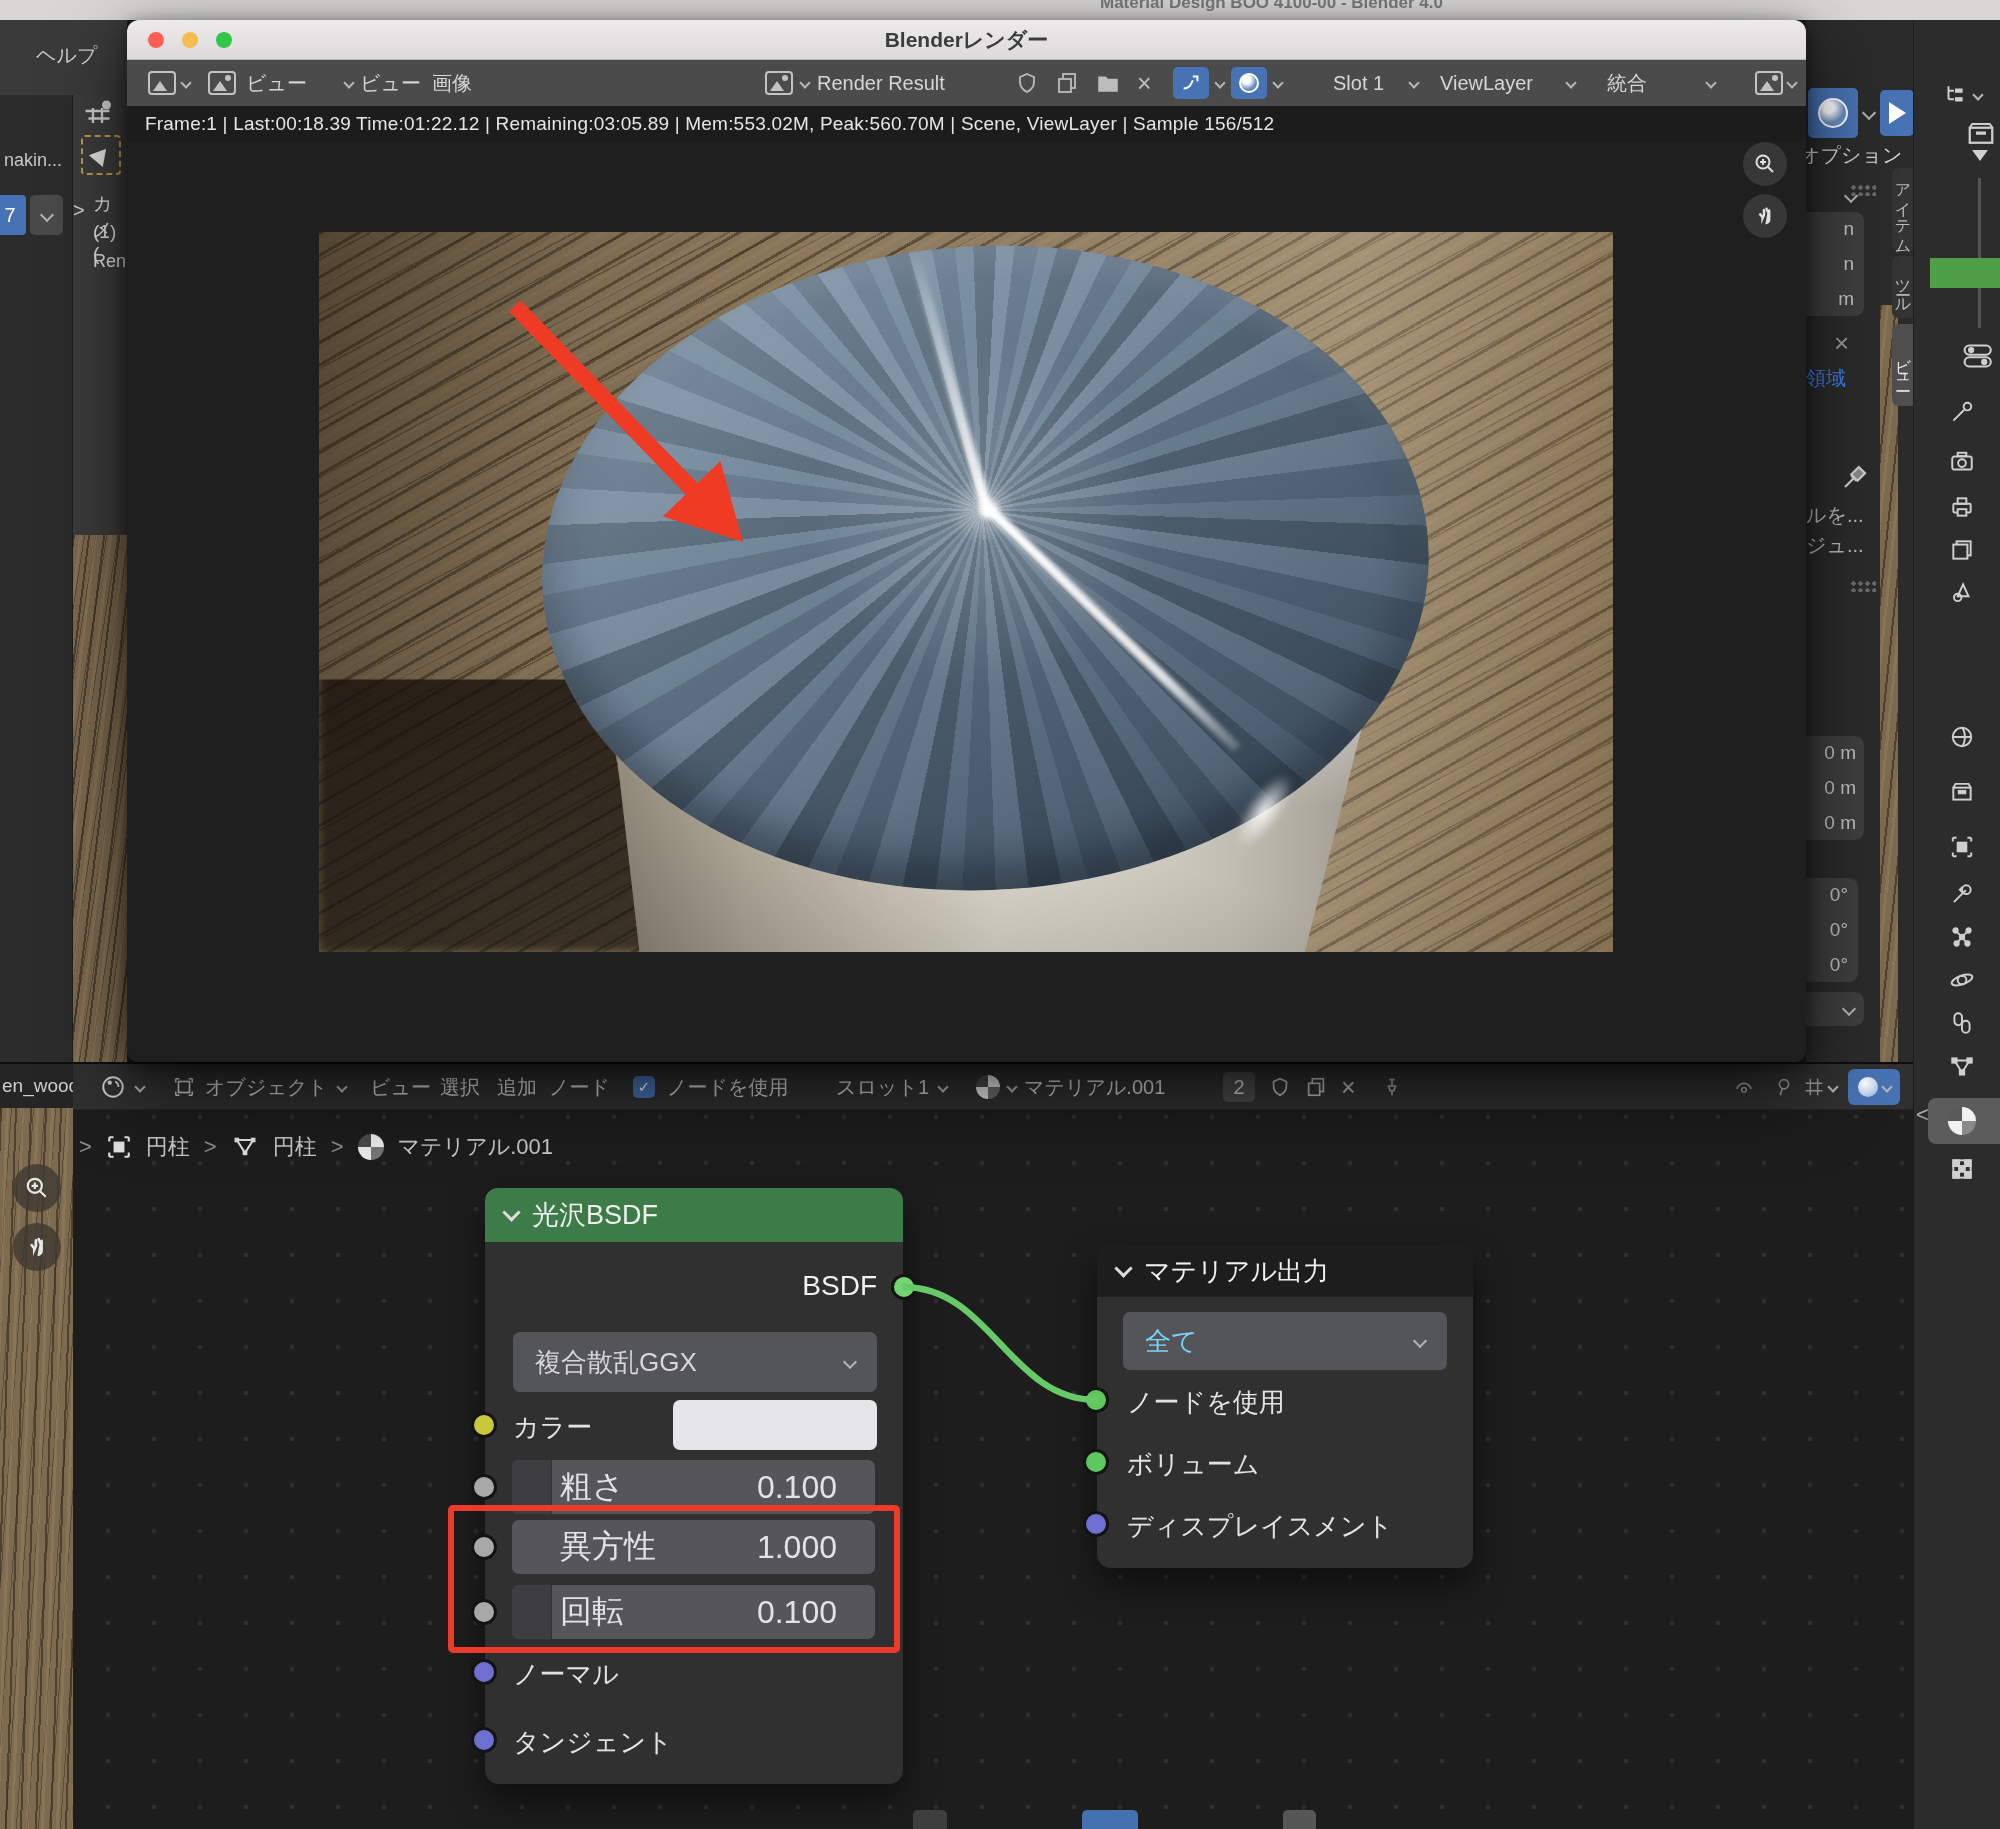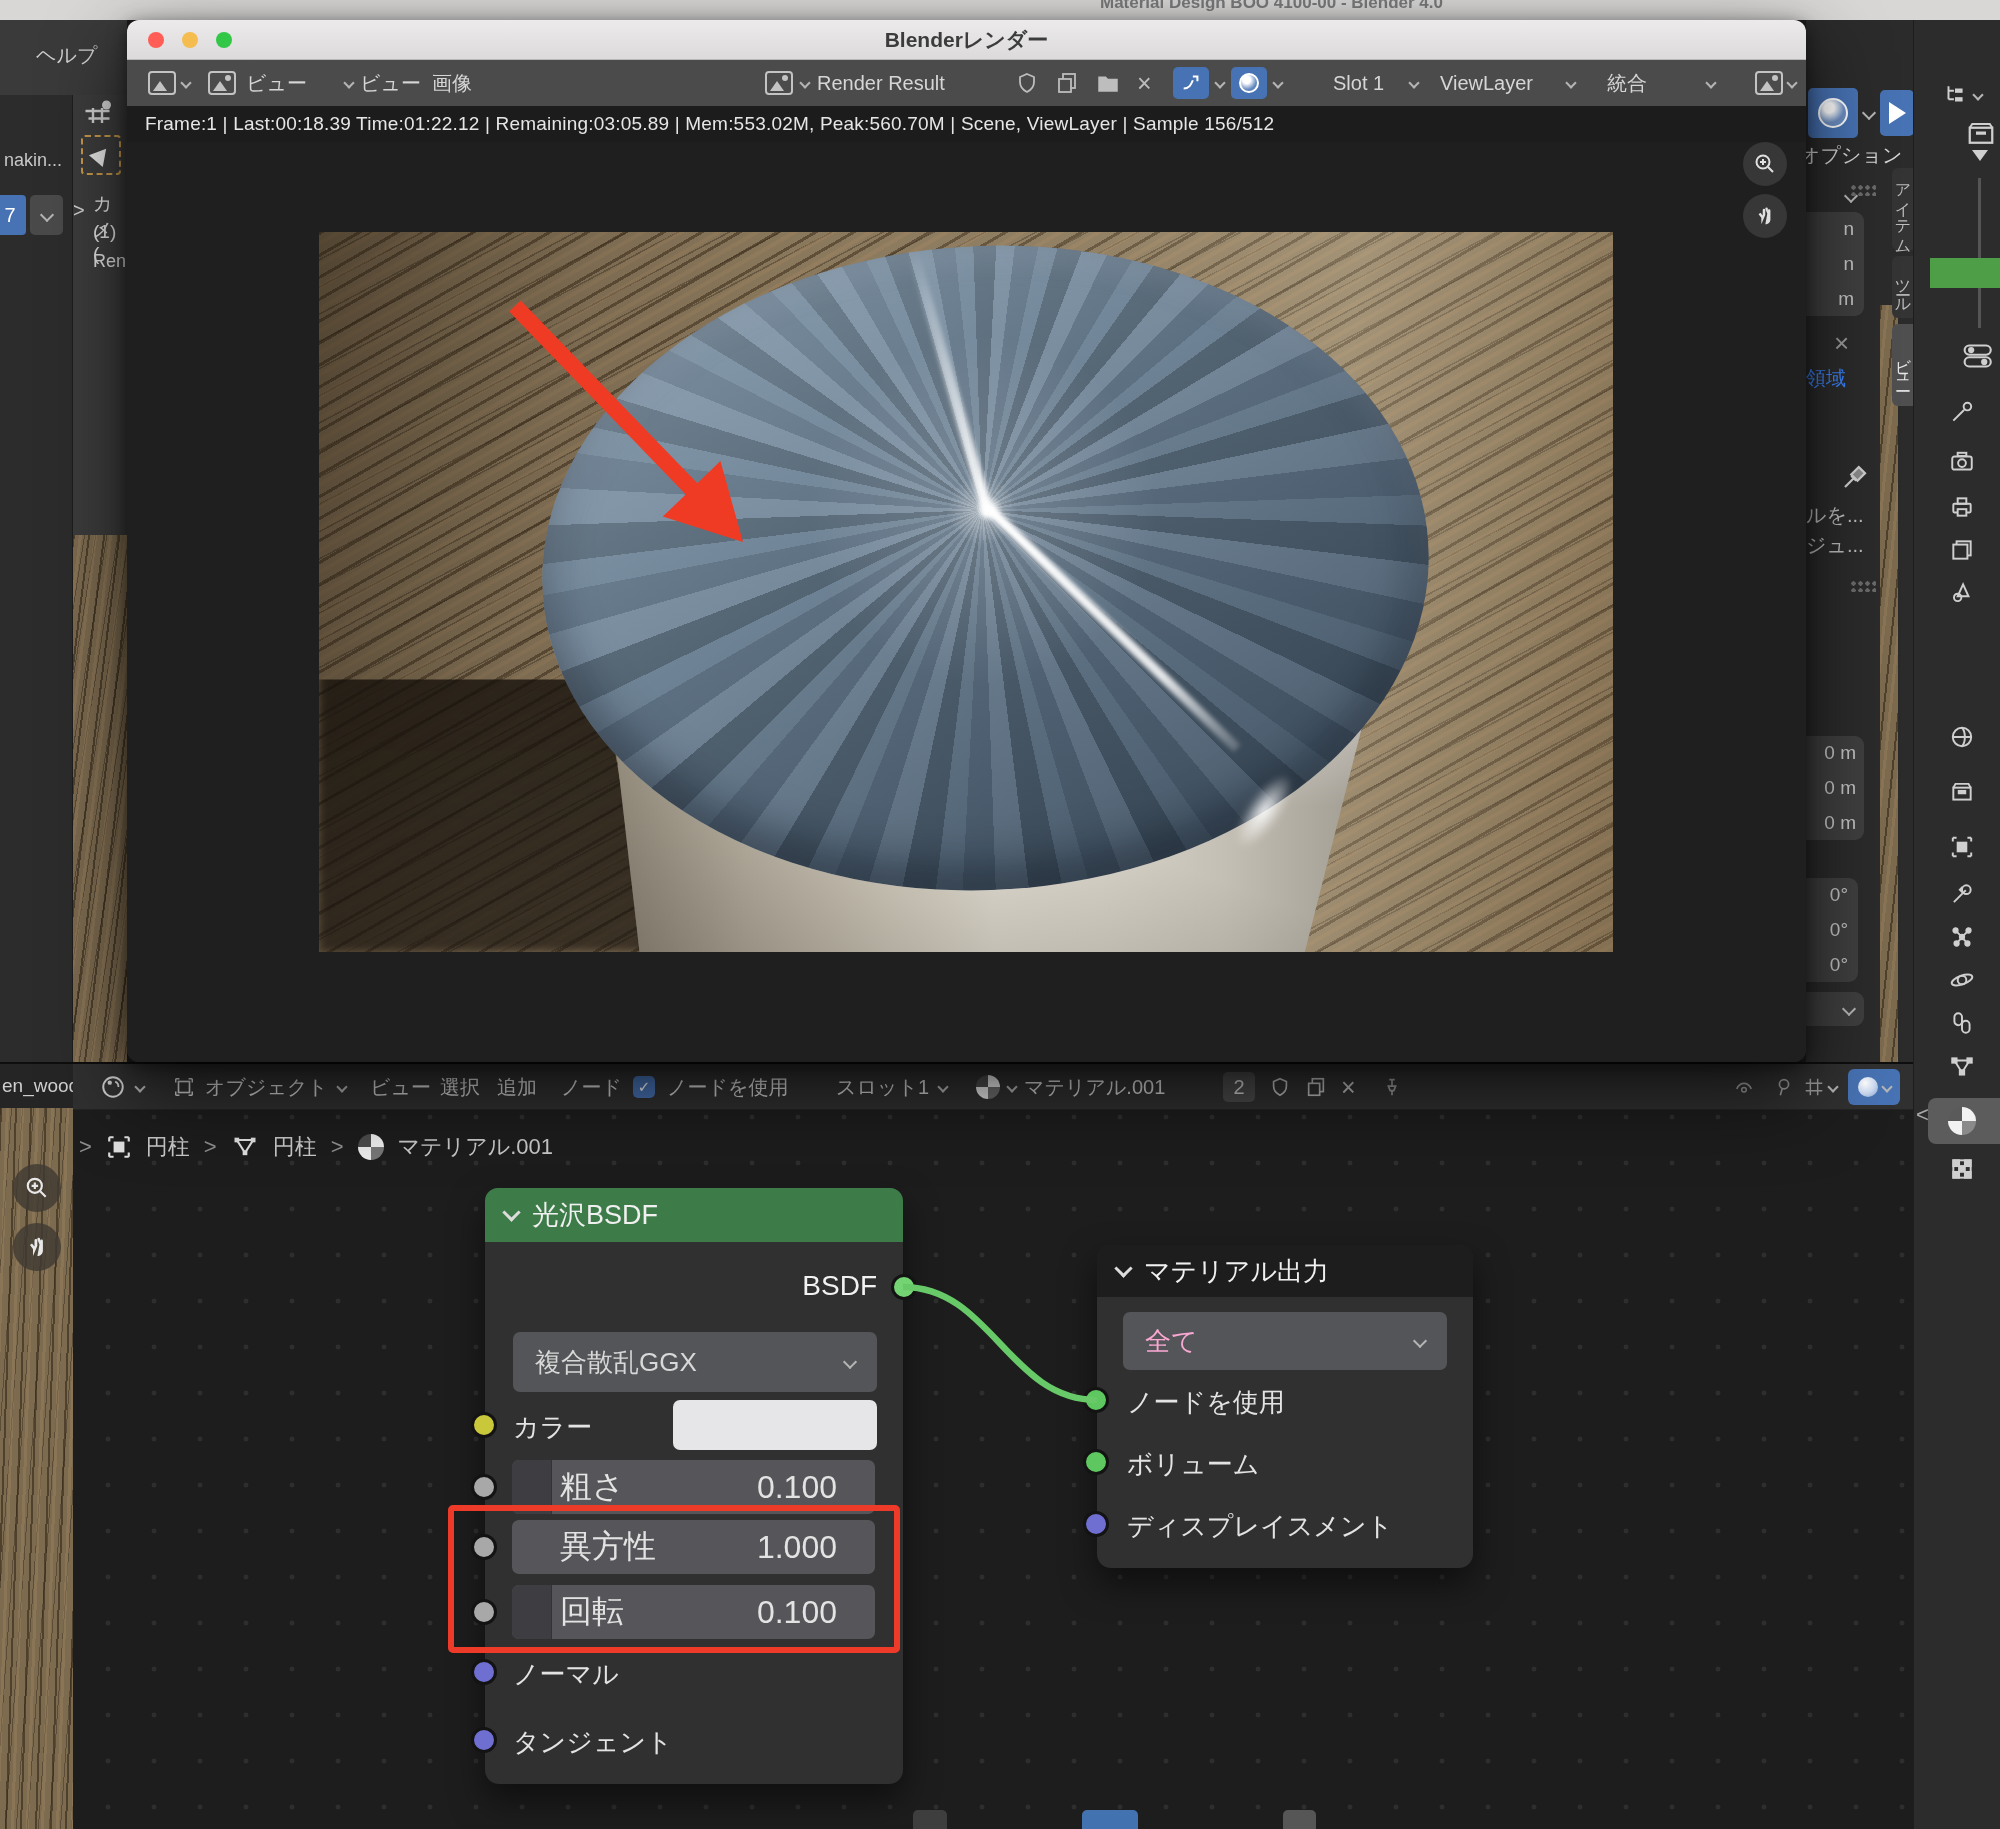--- a/index.html
+++ b/index.html
@@ -191,21 +191,21 @@
       </div>
       <div class="row" style="left:297px;">
           <span>ビュー</span>
         </div>
       <div class="row" style="left:367px;">
           <span>選択</span>
         </div>
       <div class="row" style="left:424px;">
           <span>追加</span>
         </div>
-      <div class="row" style="left:488px;">
+      <div class="row" style="left:476px;">
           <span>ノード</span>
         </div>
       <div class="row" style="left:560px;gap:12px;">
         <span class="check">✓</span>
         <span>ノードを使用</span>
       </div>
       <div class="row" style="left:763px;">
         <span>スロット1</span>
           <span class="chv sm"></span>
       </div>
@@ -328,21 +328,21 @@
       <div class="nlabel" style="left:28px;top:537px;">タンジェント</div>
     </div>
 
     <div class="ann-rect" style="left:375px;top:441px;width:452px;height:148px;"></div>
 
     <div class="node" style="left:1024px;top:181px;width:376px;height:323px;">
       <div class="node-hdr" style="background:#1d1d1d;height:52px;font-size:26px;">
         <span class="chv-w"></span>
         <span>マテリアル出力</span>
       </div>
-      <div class="dropdown" style="left:26px;top:67px;width:324px;height:58px;color:#f9a8d4;">
+      <div class="dropdown" style="left:26px;top:67px;width:324px;height:58px;color:#7dd3fc;">
         <span>全て</span>
         <span class="chv"></span>
       </div>
       <div class="sock" style="left:-14px;top:142px;background:#5fc75f;"></div>
       <div class="nlabel" style="left:30px;top:140px;">ノードを使用</div>
       <div class="sock" style="left:-14px;top:204px;background:#5fc75f;"></div>
       <div class="nlabel" style="left:30px;top:202px;">ボリューム</div>
       <div class="sock" style="left:-14px;top:266px;background:#6f6fd2;"></div>
       <div class="nlabel" style="left:30px;top:264px;">ディスプレイスメント</div>
     </div>

